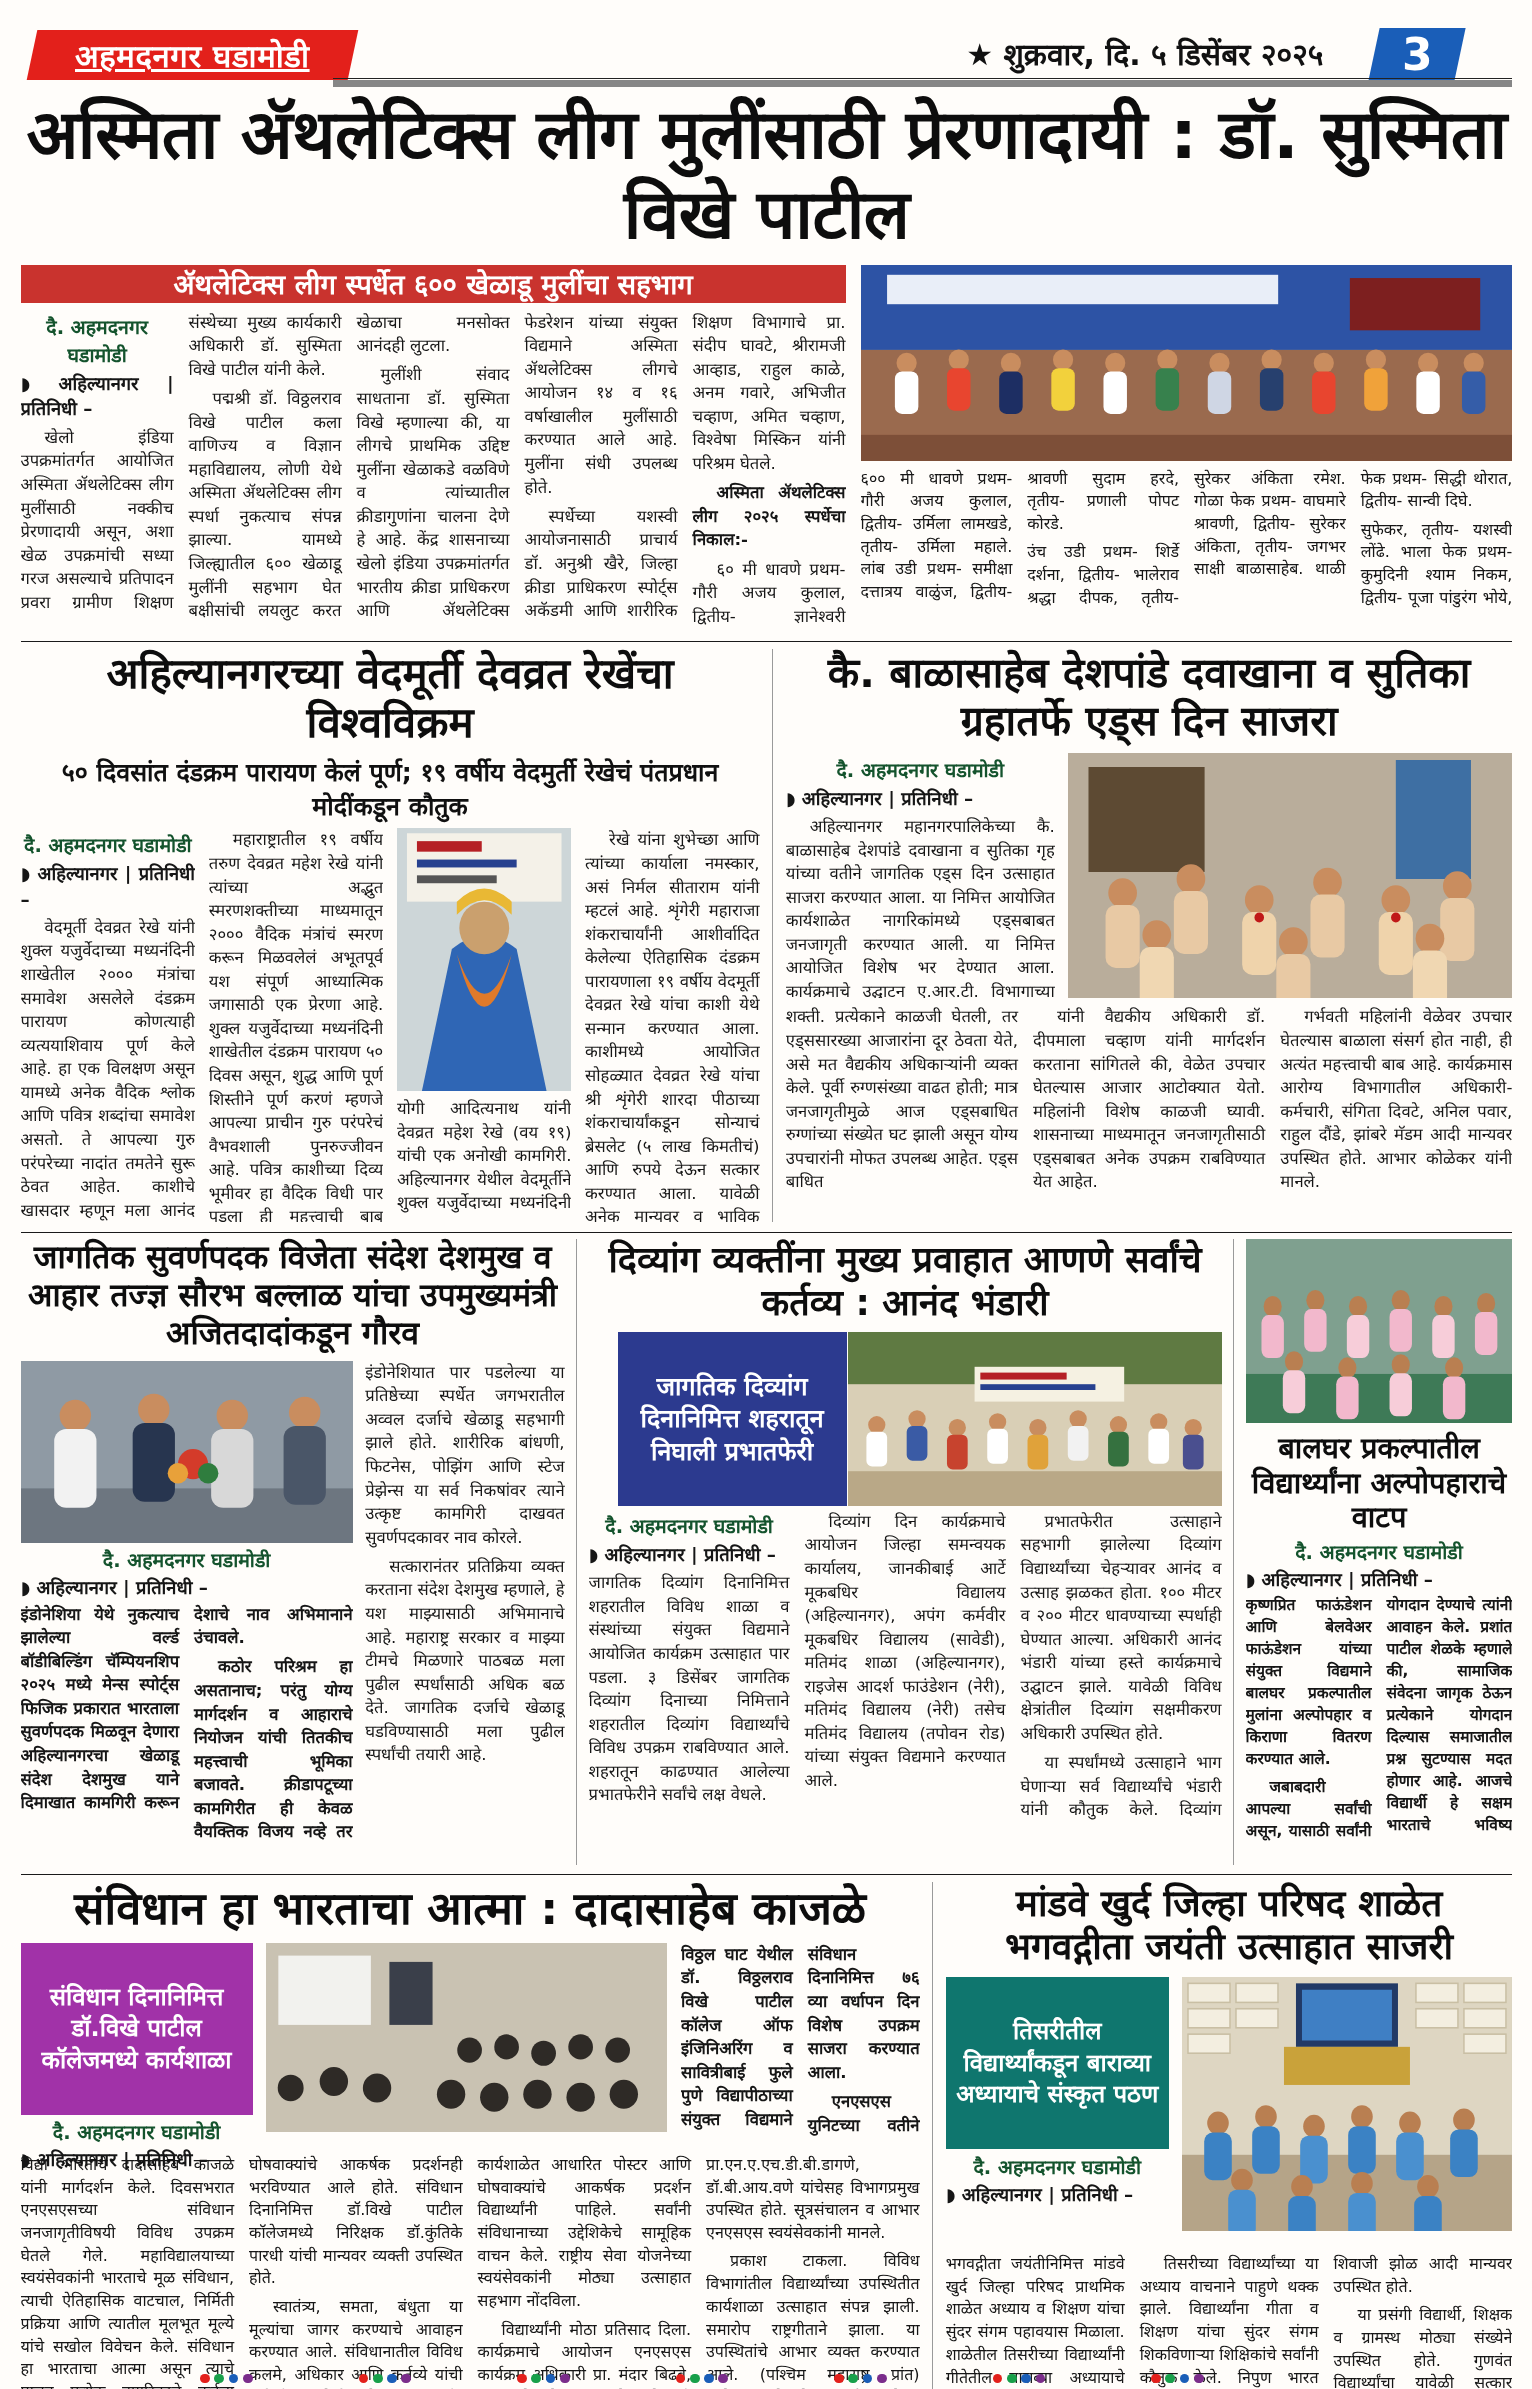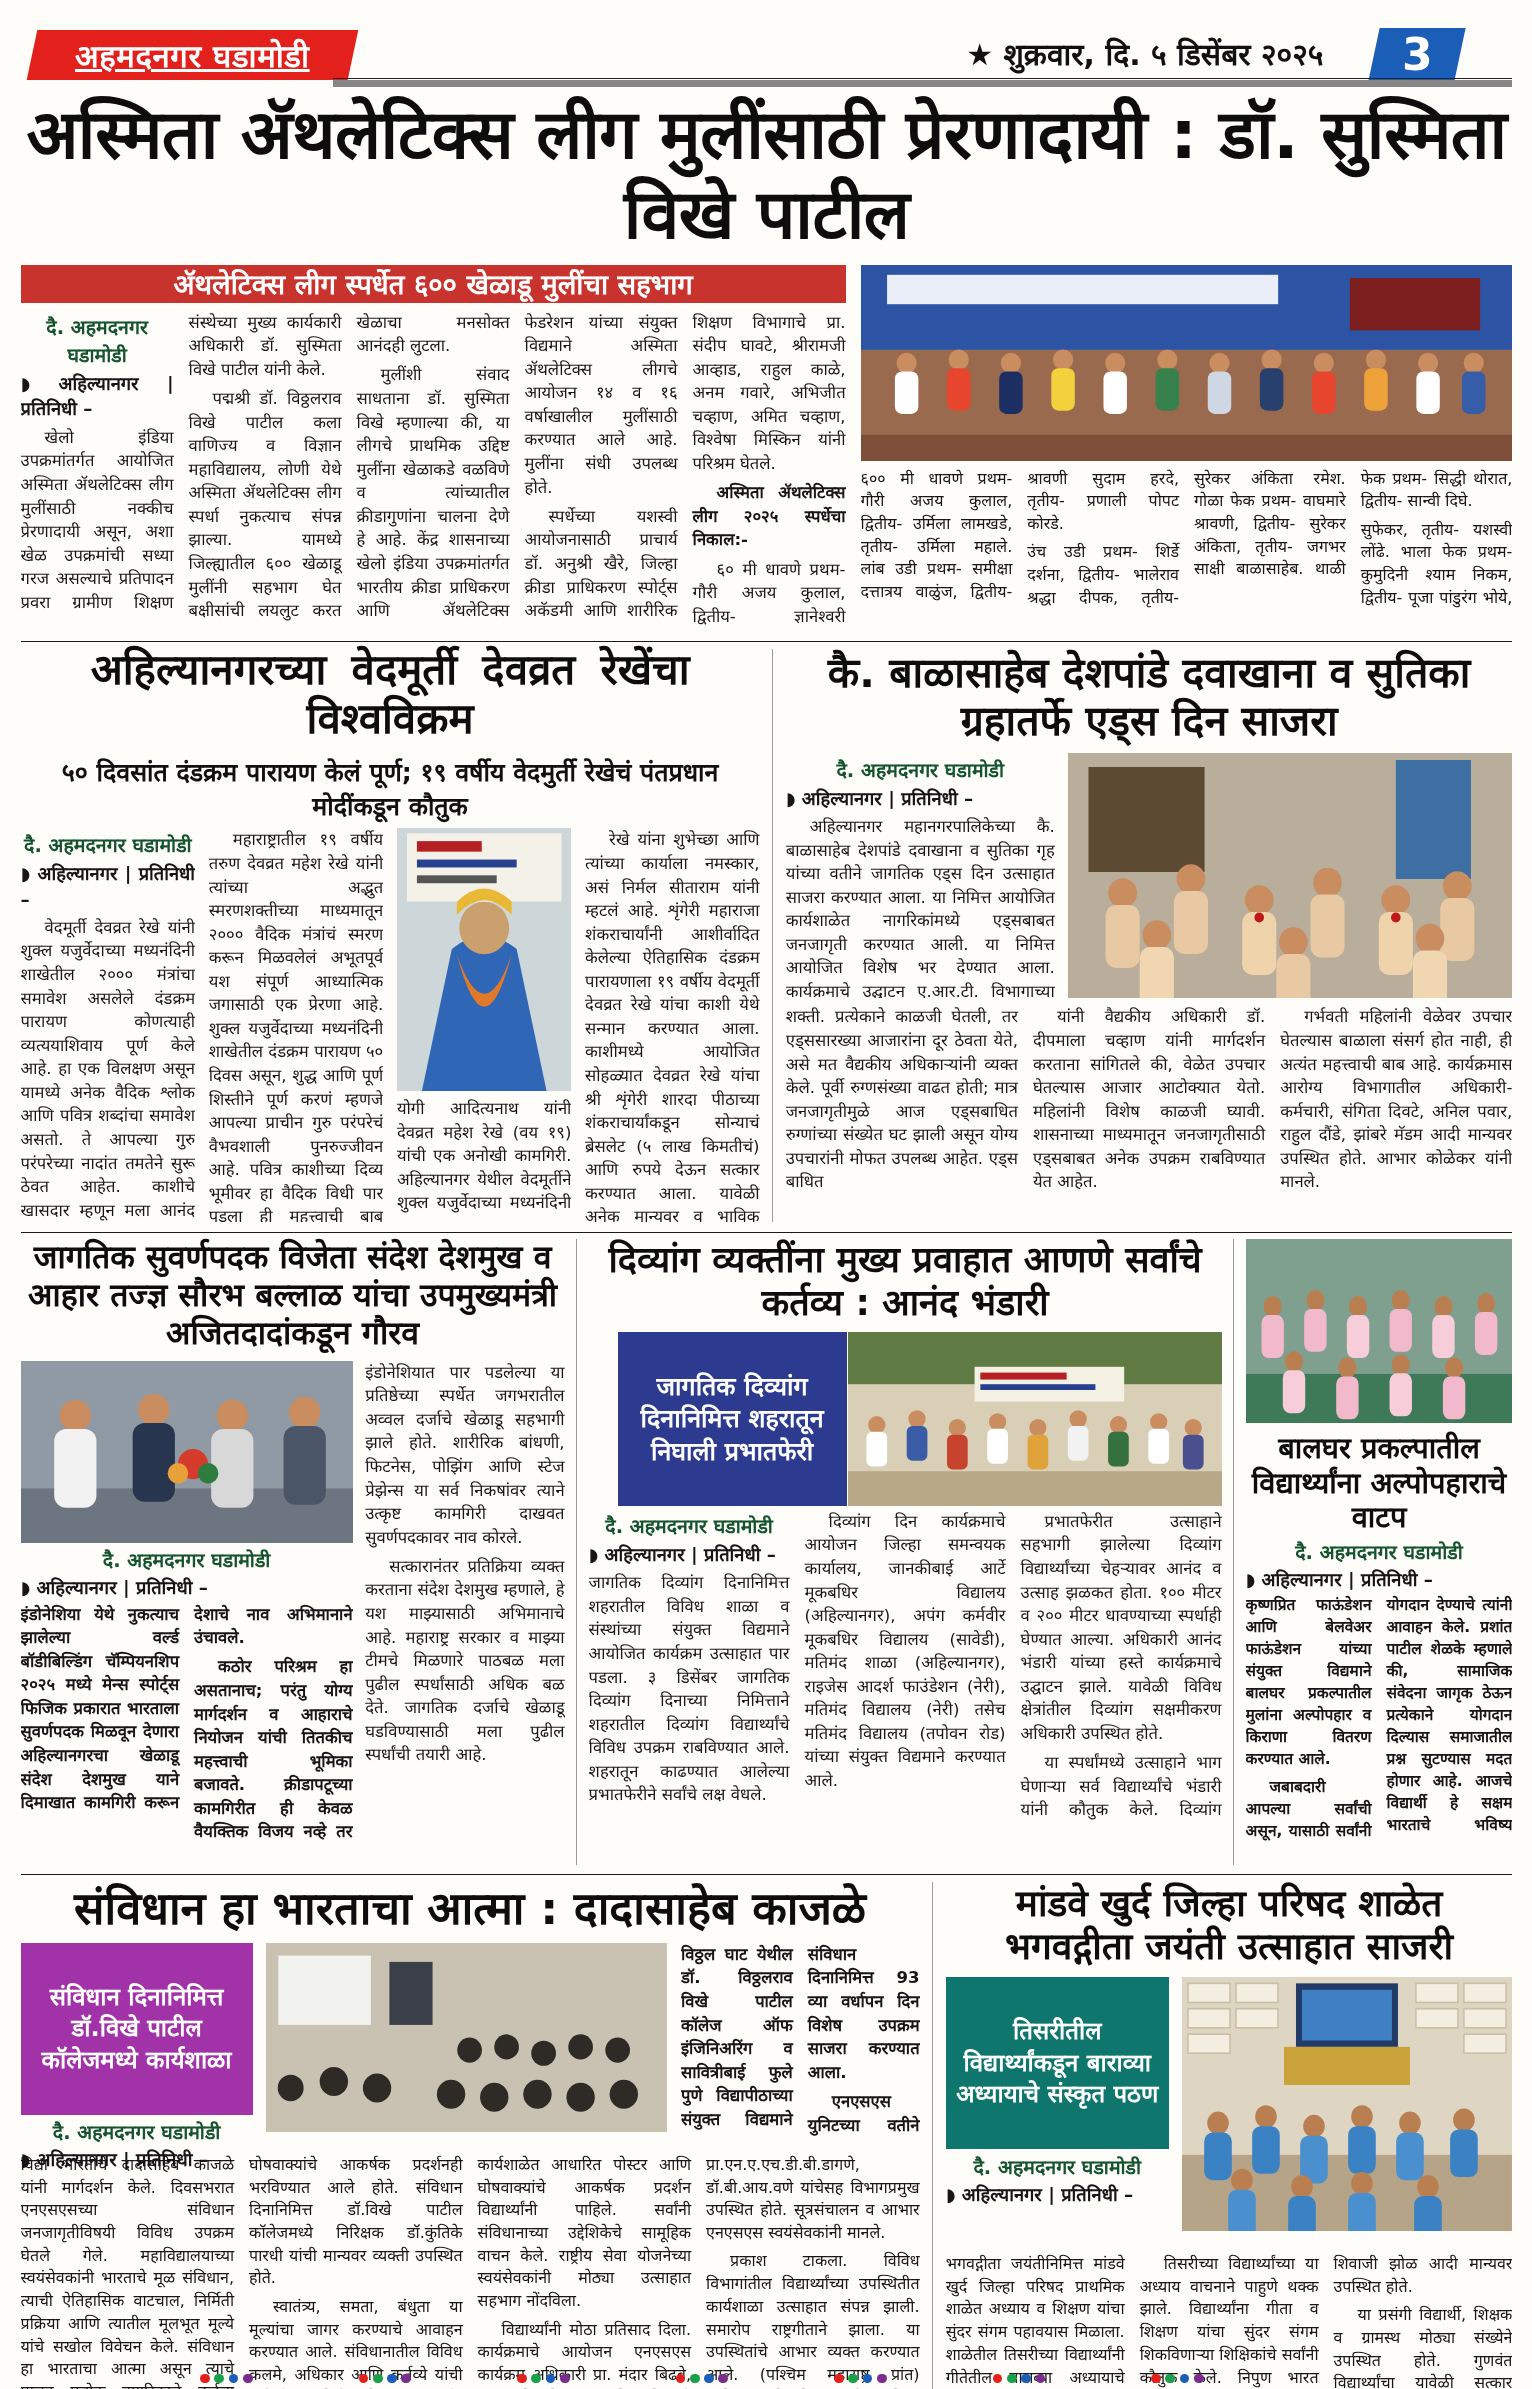--- a/index.html
+++ b/index.html
@@ -44,21 +44,21 @@
   .strip{height:38px;background:#c9332e;color:#fff;font-weight:800;font-size:27.5px;
          display:flex;align-items:center;justify-content:center;margin-bottom:8px;}
   .secA-leftcols{height:321px;}
   .secA-right{flex:1;display:flex;flex-direction:column;gap:6.9px;}
   .photoA{height:196px;}
   .resultcols{height:144px;font-size:16px;}
   
   .secB{display:flex;margin-top:9.2px;padding-top:6.9px;}
   .secB1{width:739px;flex:none;padding-right:12.6px;}
   .secB2{flex:1;padding-left:12.6px;}
-  .secB1 h2{font-size:42px;text-align:center;font-family:Liberation Mono, monospace;}
+  .secB1 h2{font-size:42px;text-align:center;}
   .subhead{font-size:25px;font-weight:800;text-align:center;margin:5.7px 0 6.9px;color:#101010;}
   .bgrid{display:grid;grid-template-columns:repeat(4,1fr);gap:13.7px;height:394px;overflow:hidden;}
   .bgrid .body-txt{height:100%;}
   .photoB1{height:263px;margin-bottom:5.7px;}
   .secB2 h2{font-size:41px;text-align:center;margin-bottom:8px;}
   .b2top{display:flex;gap:13.7px;height:245px;overflow:hidden;}
   .b2top .intro{width:269px;flex:none;}
   .photoB2{flex:1;height:100%;}
   .b2cols{height:189px;margin-top:6.9px;}
   
@@ -397,21 +397,21 @@
                 <circle cx="88" cy="48" r="4.6"></circle>
                 <circle cx="102" cy="49" r="4.6"></circle>
                 <circle cx="116" cy="48" r="4.6"></circle>
               <circle cx="22" cy="44" r="4.6"></circle>
                 <circle cx="36" cy="46" r="4.6"></circle>
                 <circle cx="8" cy="46" r="4.2"></circle>
             </g>
           </svg>
         </div>
         <div class="body-txt cols2 d1topcols">
-          <p class="noind">विठ्ठल घाट येथील डॉ. विठ्ठलराव विखे पाटील कॉलेज ऑफ इंजिनिअरिंग व सावित्रीबाई फुले पुणे विद्यापीठाच्या संयुक्त विद्यमाने संविधान दिनानिमित्त 93 व्या वर्धापन दिन विशेष उपक्रम साजरा करण्यात आला.</p>
+          <p class="noind">विठ्ठल घाट येथील डॉ. विठ्ठलराव विखे पाटील कॉलेज ऑफ इंजिनिअरिंग व सावित्रीबाई फुले पुणे विद्यापीठाच्या संयुक्त विद्यमाने संविधान दिनानिमित्त ७६ व्या वर्धापन दिन विशेष उपक्रम साजरा करण्यात आला.</p>
           <p>एनएसएस युनिटच्या वतीने आयोजित या एकदिवसीय कार्यशाळेत भारतीय संविधानाच्या प्रास्ताविकाचे महत्त्व यावर सखोल मार्गदर्शन करण्यात आले. विविध विभागांतील विद्यार्थी मोठ्या संख्येने उपस्थित होते.</p>
         </div>
       </div>
       <div class="body-txt cols4 d1cols">
         <p class="noind">विद्या भारतीचे दादासाहेब काजळे यांनी मार्गदर्शन केले. दिवसभरात एनएसएसच्या संविधान जनजागृतीविषयी विविध उपक्रम घेतले गेले. महाविद्यालयाच्या स्वयंसेवकांनी भारताचे मूळ संविधान, त्याची ऐतिहासिक वाटचाल, निर्मिती प्रक्रिया आणि त्यातील मूलभूत मूल्ये यांचे सखोल विवेचन केले. संविधान हा भारताचा आत्मा असून त्याचे पालन प्रत्येक नागरिकाचे कर्तव्य असल्याचे त्यांनी सांगितले. डिजिटल कृतीवर आधारित पोस्टर आणि घोषवाक्यांचे आकर्षक प्रदर्शनही भरविण्यात आले होते. संविधान दिनानिमित्त डॉ.विखे पाटील कॉलेजमध्ये निरिक्षक डॉ.कुंतिके पारधी यांची मान्यवर व्यक्ती उपस्थित होते.</p>
         <p>स्वातंत्र्य, समता, बंधुता या मूल्यांचा जागर करण्याचे आवाहन करण्यात आले. संविधानातील विविध कलमे, अधिकार आणि कर्तव्ये यांची माहिती यावेळी देण्यात आली. संविधानाची महती विशद करताना त्यांनी स्वयंसेवकांचे कौतुक केले. कार्यशाळेत आधारित पोस्टर आणि घोषवाक्यांचे आकर्षक प्रदर्शन विद्यार्थ्यांनी पाहिले. सर्वांनी संविधानाच्या उद्देशिकेचे सामूहिक वाचन केले. राष्ट्रीय सेवा योजनेच्या स्वयंसेवकांनी मोठ्या उत्साहात सहभाग नोंदविला.</p>
         <p>विद्यार्थ्यांनी मोठा प्रतिसाद दिला. कार्यक्रमाचे आयोजन एनएसएस कार्यक्रम अधिकारी प्रा. मंदार बिढवे, डॉ. समग्रेश शेख, प्रा. गणेश ढहे यांनी केले. प्रा. एस.एन.नेवकर, प्रा. नाना मुळीक, प्रा. ए.एम. देवाई, प्रा.एन.ए.एच.डी.बी.डागणे, डॉ.बी.आय.वणे यांचेसह विभागप्रमुख उपस्थित होते. सूत्रसंचालन व आभार एनएसएस स्वयंसेवकांनी मानले.</p>
         <p>प्रकाश टाकला. विविध विभागांतील विद्यार्थ्यांच्या उपस्थितीत कार्यशाळा उत्साहात संपन्न झाली. समारोप राष्ट्रगीताने झाला. या उपस्थितांचे आभार व्यक्त करण्यात आले. (पश्चिम महाराष्ट्र प्रांत) संयोजनात मोलाचे सहकार्य लाभले.</p>
       </div>
     </div>

